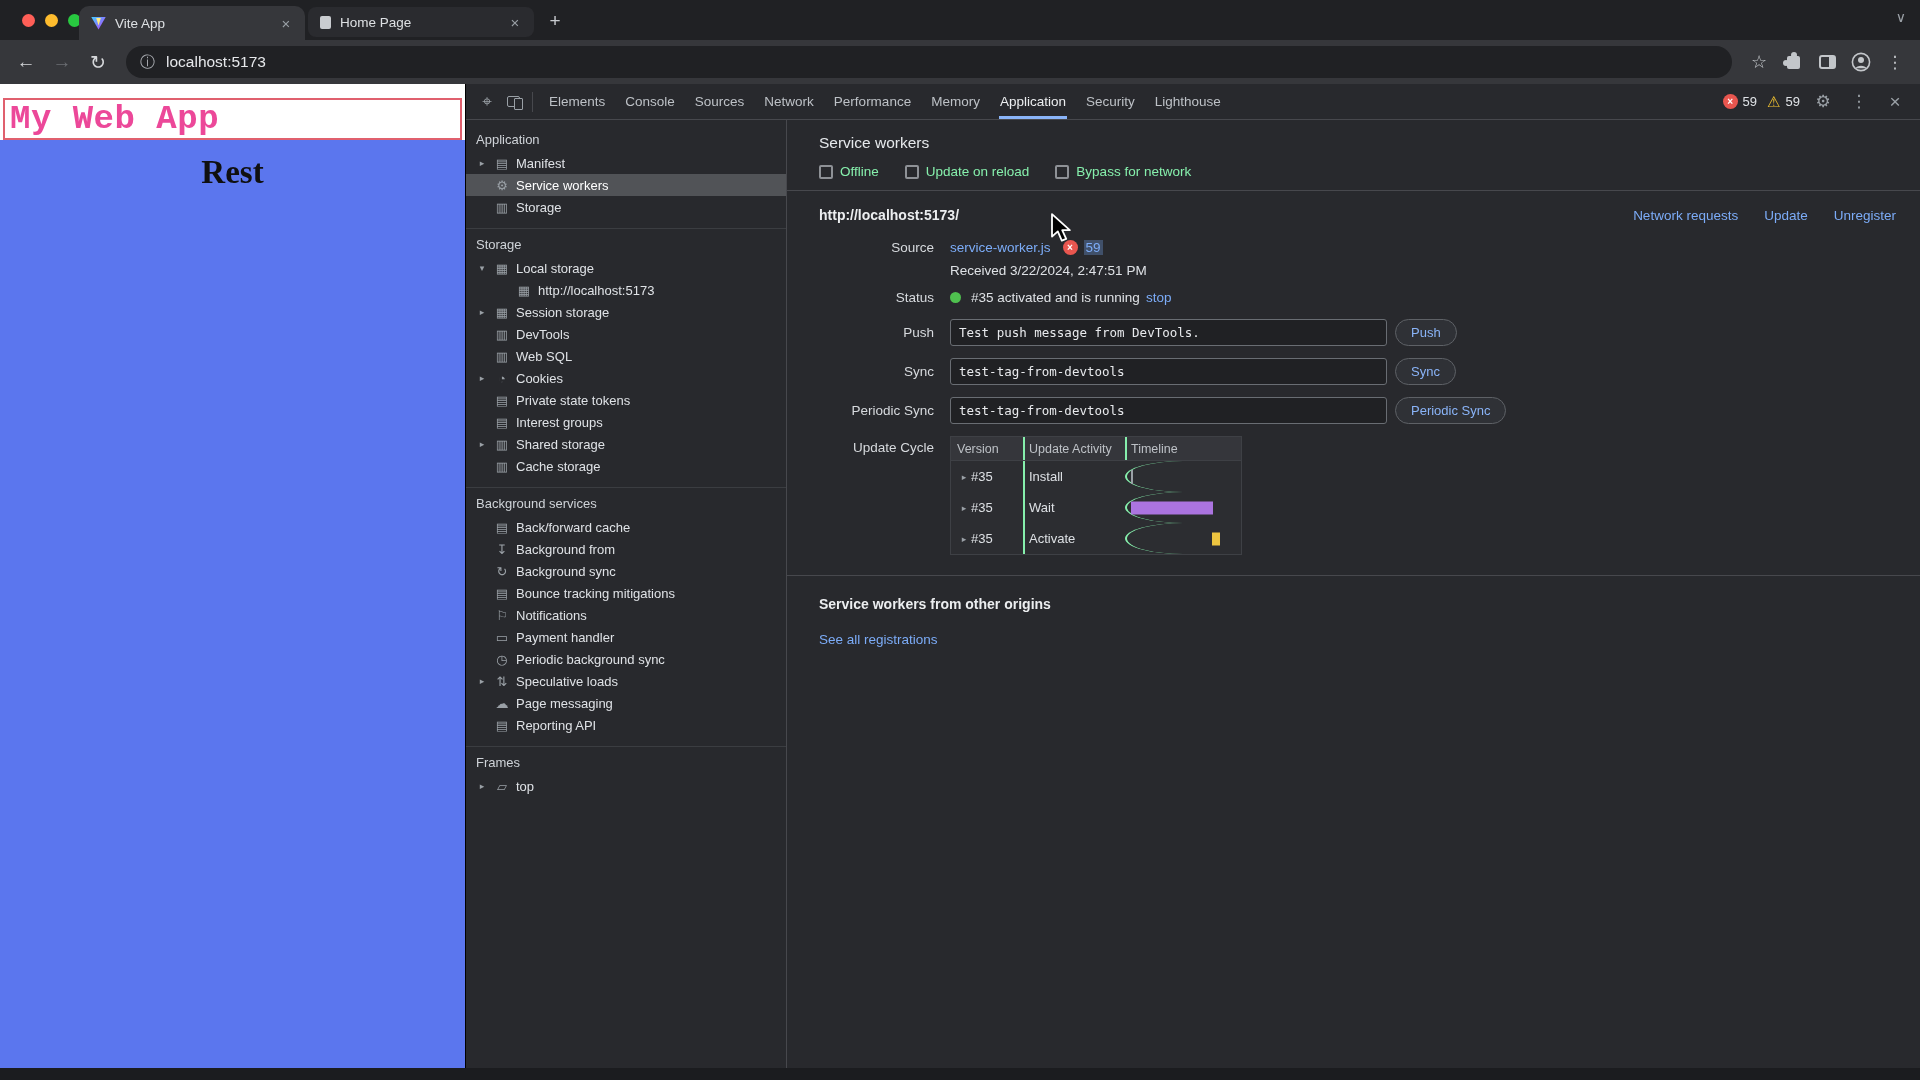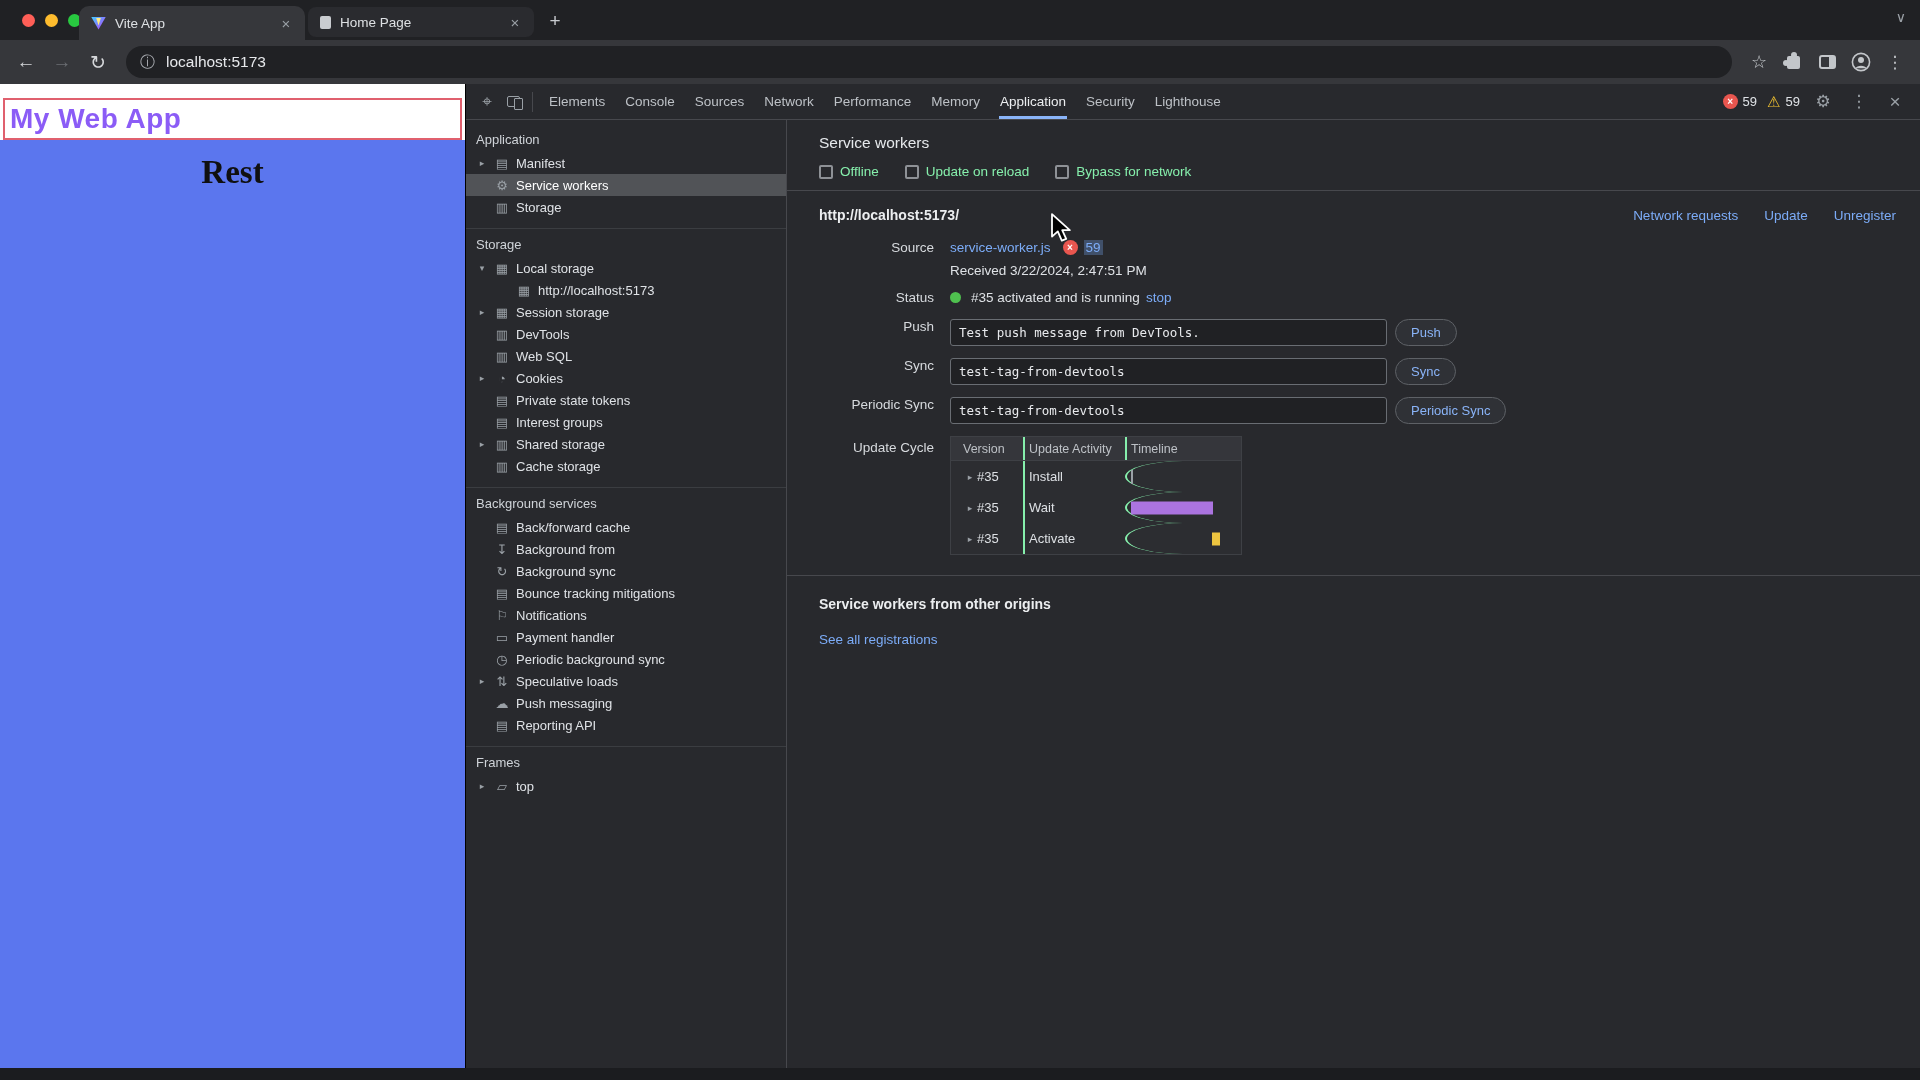--- a/index.html
+++ b/index.html
@@ -39,21 +39,21 @@
   .panelic{width:17px;height:14px;border:2px solid #c3c6ca;border-radius:3px;position:relative;display:inline-block}
   .panelic::after{content:"";position:absolute;right:0;top:0;bottom:0;width:5px;background:#c3c6ca}
 
   
   .content{display:flex;height:984px}
 
   
   .page{width:465px;height:100%;background:var(--page-bg,#5b76ee);flex:none}
   .page-top{background:#fff;padding:14px 3px 0 3px}
   .h1box{border:2px solid var(--page-title-border,#e0606e);height:42px;display:flex;align-items:center;padding-left:5px;background:#fff}
-  .h1box span{font-family:Liberation Sans, sans-serif;font-weight:bold;font-size:28px;color:#8b5cf6;letter-spacing:.5px}
+  .h1box span{font-family:Liberation Mono, monospace;font-weight:bold;font-size:34px;color:#ec4899;letter-spacing:.5px}
   .page-rest{text-align:center;font-family:"Liberation Serif",serif;font-weight:bold;font-size:33px;color:#101010;margin-top:14px}
 
   
   .devtools{flex:1;background:#28292d;display:flex;flex-direction:column;border-left:1px solid #000;min-width:0}
   .dt-tabbar{height:36px;border-bottom:1px solid #47484d;display:flex;align-items:center;padding:0 8px;flex:none}
   .dt-ic{width:26px;height:26px;display:flex;align-items:center;justify-content:center;color:#9aa0a6;font-size:17px;flex:none}
   .dt-ic.xclose{font-size:19px}
   .devic{width:13px;height:11px;border:1.5px solid #9aa0a6;border-radius:2px;position:relative;display:inline-block}
   .devic::after{content:"";position:absolute;right:-4px;bottom:-4px;width:7px;height:10px;background:#28292d;border:1.5px solid #9aa0a6;border-radius:1px}
   .vsep{width:1px;height:20px;background:#47484d;margin:0 6px}
@@ -83,34 +83,34 @@
   .sw-title{font-size:15.5px;color:#e6e9ec;margin-bottom:12px}
   .cb-row{display:flex;gap:26px;align-items:center;margin-bottom:11px}
   .cb{display:flex;align-items:center;gap:7px;color:#86efac}
   .box{width:14px;height:14px;border:2px solid #8e9196;border-radius:2px;flex:none}
   .hr{height:1px;background:#47484d;margin:0 -24px 0 -32px}
   a.lnk{color:var(--link,#7cacf8);cursor:pointer}
   .w-head{display:flex;align-items:center;margin-top:16px}
   .origin{font-weight:bold;font-size:14px;color:#eceef0}
   .head-links{margin-left:auto;display:flex;gap:26px}
   .frm{margin-top:17px}
-  .row{display:flex;}
+  .row{display:flex;align-items:center}
   .row.mb1{margin-bottom:8px}.row.mb2{margin-bottom:12px}.row.mb3{margin-bottom:14px}
   .lbl{width:115px;text-align:right;margin-right:16px;flex:none;color:#d7dade}
   .val{display:flex;align-items:center;gap:6px}
   .dot{width:11px;height:11px;border-radius:50%;background:var(--status-green,#4fc04f);margin-right:4px;flex:none}
   .cnt-sel{background:rgba(124,172,248,.3);padding:0 2px}
   .erri.src{margin-left:6px}
   .inp{width:437px;height:27px;background:#202124;border:1px solid #696d73;border-radius:3px;color:#e8eaed;font-family:"DejaVu Sans Mono",monospace;font-size:12.5px;padding:0 8px}
   .btn{margin-left:8px;height:27px;padding:0 15px;border-radius:14px;background:#2f3136;border:1px solid #5e6166;color:#8ab4f8;font-size:13px;font-family:"Liberation Sans",sans-serif;cursor:pointer;white-space:nowrap}
   .rowtop{align-items:flex-start;margin-top:2px}
   .rowtop .lbl{padding-top:4px}
   .cycle{background:#2c2d31;border:1px solid #3e4045;width:292px}
   .cyc-head{display:flex;background:#35363b;border-bottom:1px solid #3e4045;height:24px;align-items:center;font-size:12.5px;color:#bdc1c6}
-  .c1{width:72px;padding-left:12px;display:flex;align-items:center}
+  .c1{width:72px;padding-left:6px;display:flex;align-items:center}
   .c2{width:102px;padding-left:4px}
   .c3{flex:1;padding-left:4px}
   .cyc-row .c2,.cyc-row .c3,.cyc-head .c2,.cyc-head .c3{border-left:2px solid #86efac;height:100%;display:flex;align-items:center}
   .cyc-row{display:flex;align-items:center;height:31px;font-size:13px;color:#dde0e4}
   .cyc-row .tw{width:14px;font-size:9px;color:#9aa0a6;text-align:center;flex:none}
   .tl{position:relative}
   .seg{position:absolute;top:50%;transform:translateY(-50%)}
   .seg-install{left:4px;width:2px;height:14px;background:#9aa0a6}
   .seg-wait{left:4px;width:82px;height:13px;background:var(--wait-bar,#ab74e0)}
   .seg-activate{left:85px;width:8px;height:13px;background:var(--activate-bar,#edc440)}
@@ -328,21 +328,21 @@
             <span>Periodic background sync</span>
           </div>
           <div class="si">
             <span class="tw">▸</span>
             <span class="ic">⇅</span>
             <span>Speculative loads</span>
           </div>
           <div class="si">
             <span class="tw"></span>
             <span class="ic">☁</span>
-            <span>Push messaging</span>
+            <span>Page messaging</span>
           </div>
           <div class="si">
             <span class="tw"></span>
             <span class="ic">▤</span>
             <span>Reporting API</span>
           </div>
         </div>
 
         <div class="sect">
           <div class="sect-h">Frames</div>

